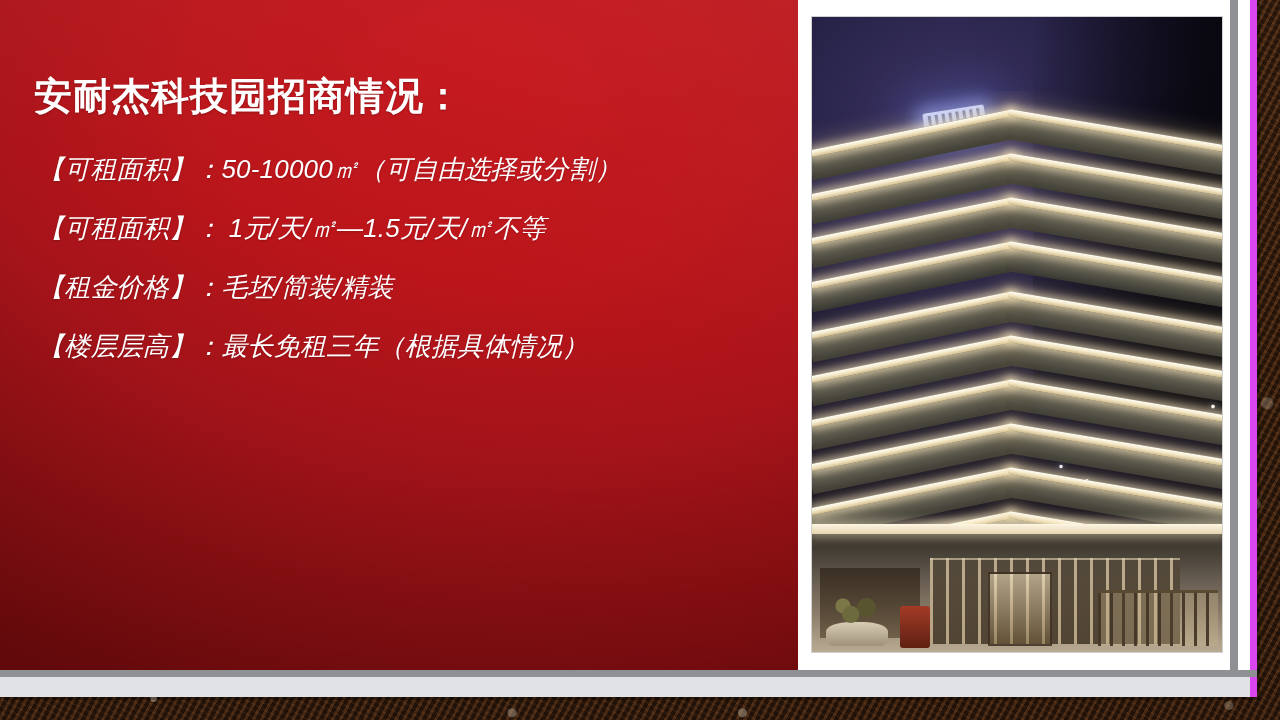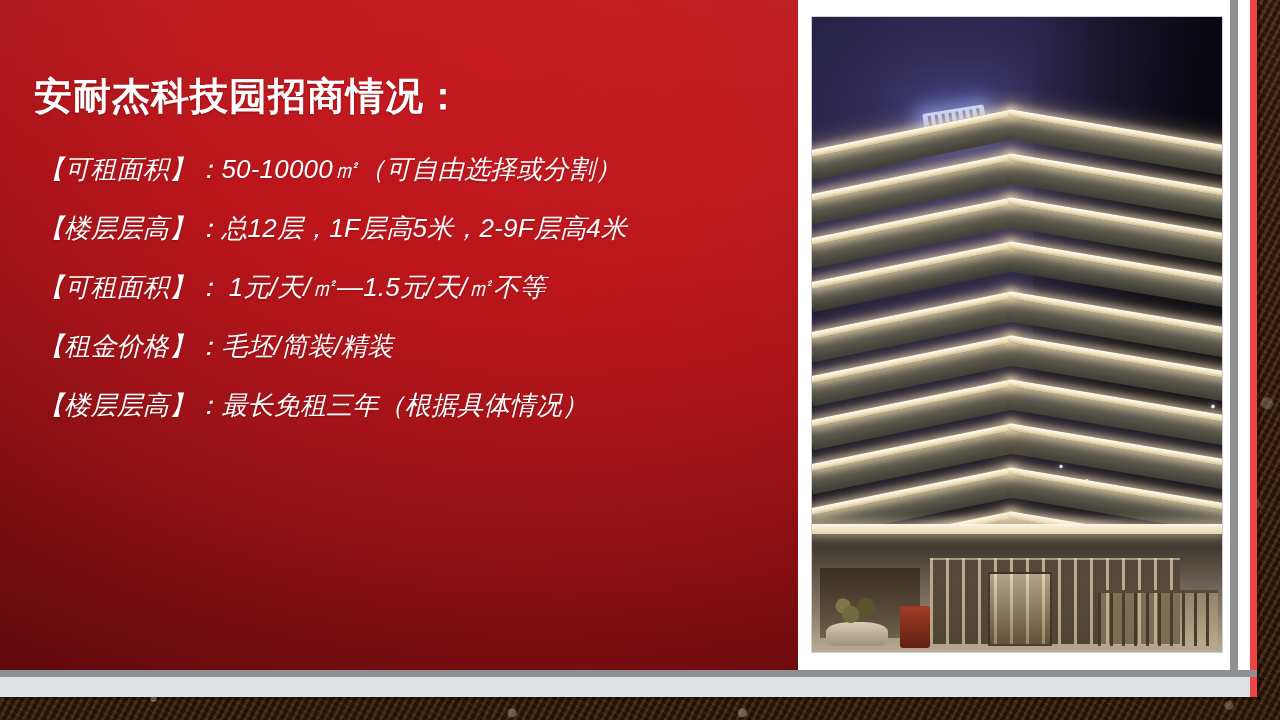--- a/index.html
+++ b/index.html
@@ -34,21 +34,21 @@
       radial-gradient(circle at 98% 70%, rgba(225,210,190,.34) 0 5px, transparent 7px),
       repeating-linear-gradient(118deg, rgba(96,58,30,.55) 0 3px, rgba(32,18,10,.65) 3px 7px),
       repeating-linear-gradient(28deg, rgba(120,74,38,.35) 0 2px, rgba(24,13,7,.45) 2px 6px),
       linear-gradient(#3c2414,#20120a);
     filter:saturate(1.1);
   }
 
   
   #slide-card{
     position:absolute; left:0; top:0; width:1257px; height:697px;
-    background:#ef4444;
+    background:#d946ef;
     box-shadow:3px 3px 0 0 rgba(0,0,0,.30);
   }
   #slide-card-inner-edge{
     position:absolute; left:0; top:0; width:1250px; height:676px;
     background:#ffffff;
   }
   
   #card-shadow-rule{
     position:absolute; left:0; top:670px; width:1257px; height:7px;
     background:#8e9093;
@@ -263,23 +263,20 @@
       <div id="text-block">
 
         <div id="headline">安耐杰科技园招商情况：</div>
 
 
         <div id="bullet-list">
           <div class="bullet-line">
             <span>【可租面积】</span><span>：50-10000㎡（可自由选择或分割）</span>
           </div>
           <div class="bullet-line">
-            <span>【楼层层高】</span><span>：总12层，1F层高5米，2-9F层高4米</span>
-          </div>
-          <div class="bullet-line">
             <span>【可租面积】</span><span>： 1元/天/㎡—1.5元/天/㎡不等</span>
           </div>
           <div class="bullet-line">
             <span>【租金价格】</span><span>：毛坯/简装/精装</span>
           </div>
           <div class="bullet-line">
             <span>【楼层层高】</span><span>：最长免租三年（根据具体情况）</span>
           </div>
         </div>
 

